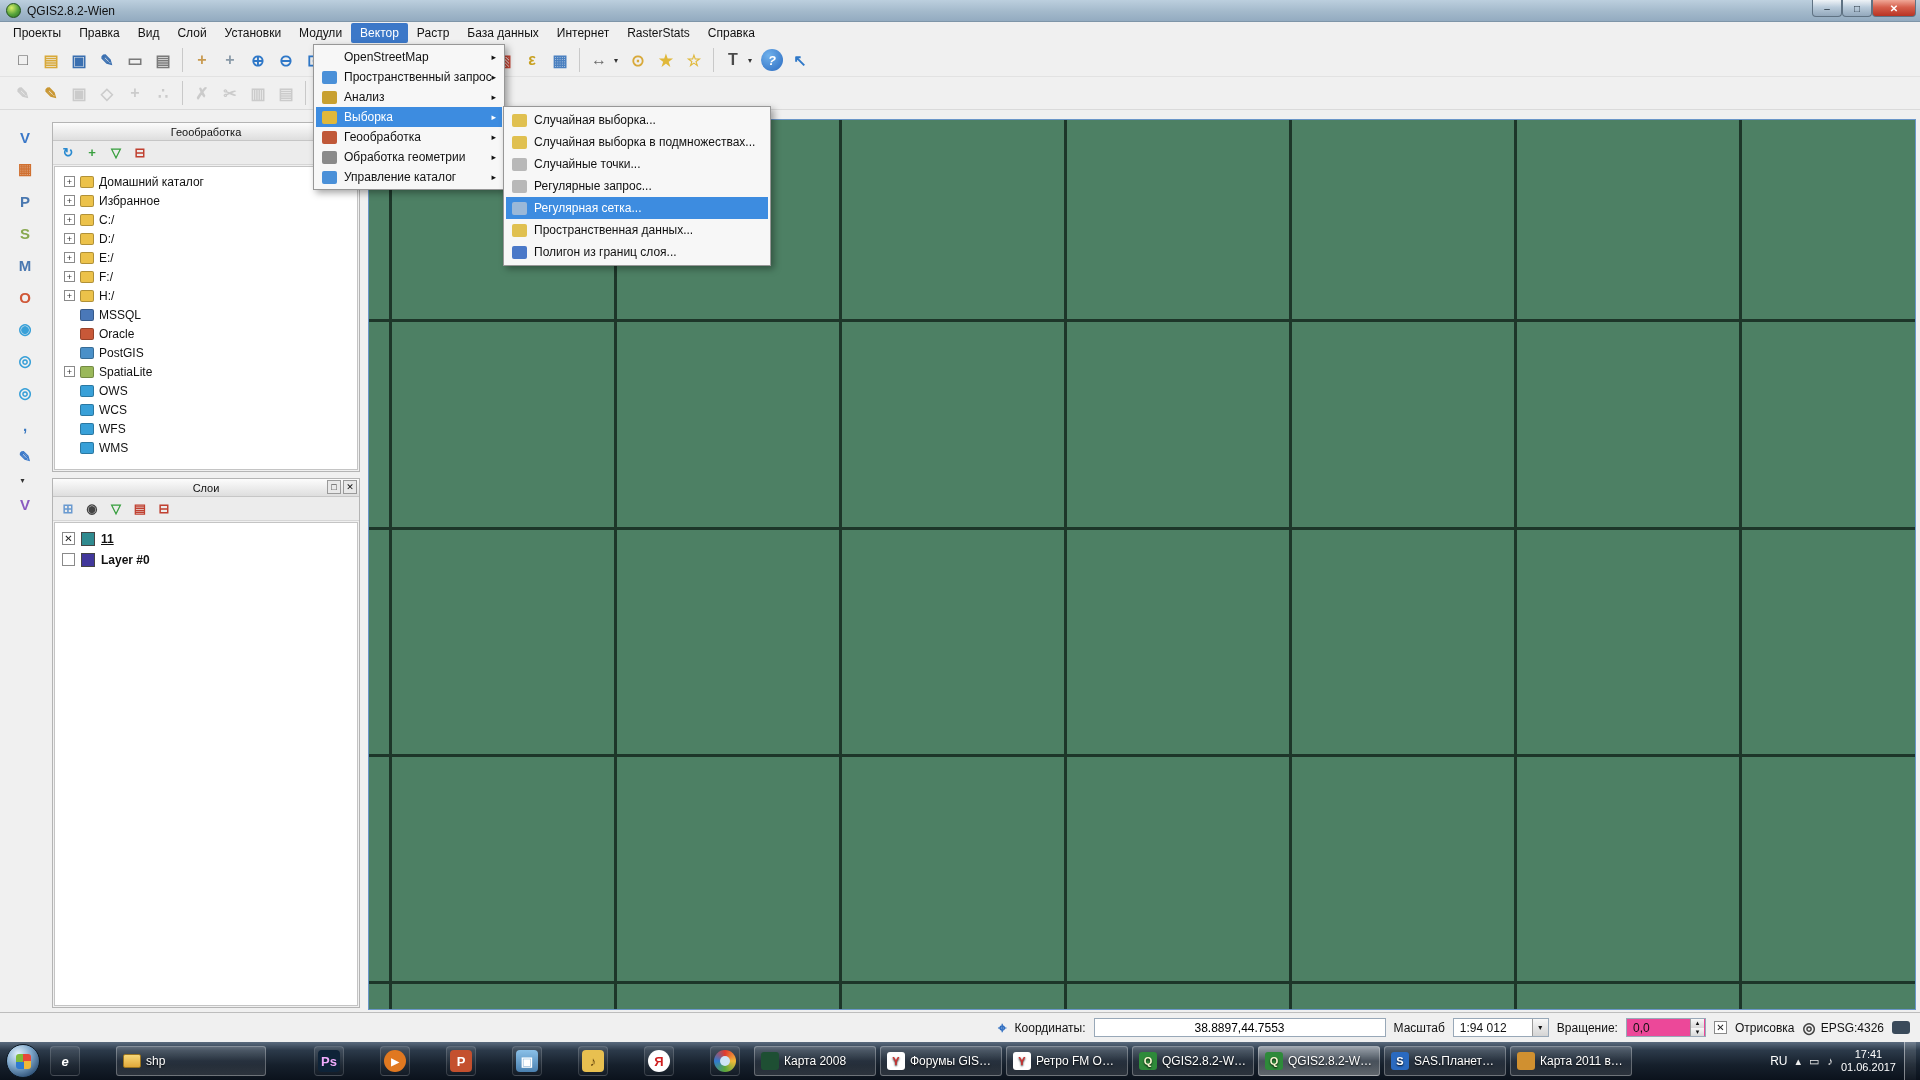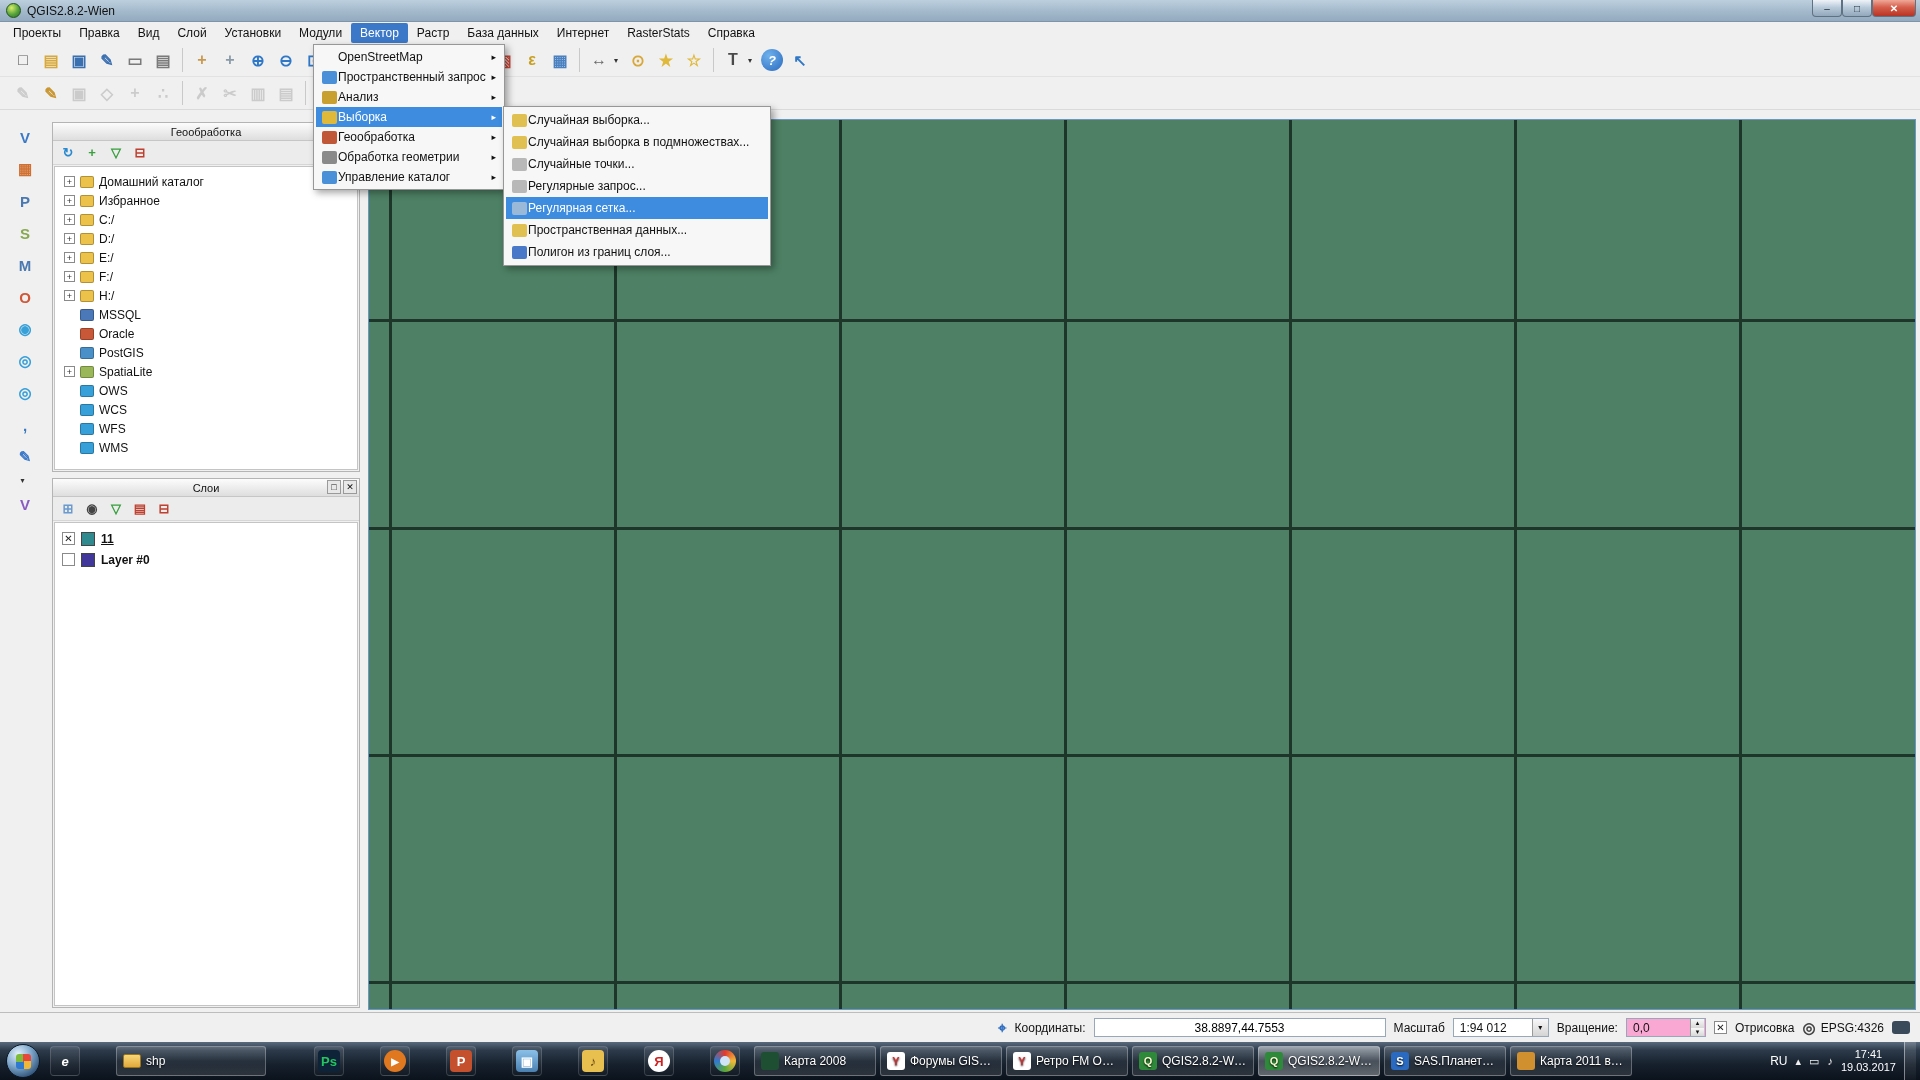--- a/index.html
+++ b/index.html
@@ -64,36 +64,36 @@
     background-color:#4d8064;
     background-image:
       repeating-linear-gradient(90deg,#1d3629 0 3px,transparent 3px 225px),
       repeating-linear-gradient(0deg,#1d3629 0 3px,transparent 3px 227px);
     background-position:20px 0,0 202px}
 
   
   .menu{position:absolute;background:#f7f7f7;border:1px solid #979797;box-shadow:3px 3px 7px rgba(0,0,0,.35);padding:2px;z-index:60}
   #vector-menu{left:313px;top:44px;width:192px}
   #sel-menu{left:503px;top:106px;width:268px}
-  .menu-item{display:flex;align-items:center;gap:1px;padding:0 6px;position:relative}
+  .menu-item{display:flex;align-items:center;gap:7px;padding:0 6px;position:relative}
   #vector-menu .menu-item{height:20px}
   #sel-menu .menu-item{height:22px}
   .mi{width:15px;height:13px;border-radius:2px;flex:0 0 auto}
   .menu-item .arrow{position:absolute;right:6px;font-size:9px}
   .menu-item.hl{background:#3d8ce0;color:#fff}
 
   
   #statusbar{position:absolute;left:0;right:0;top:1012px;height:30px;background:#f0f0f0;border-top:1px solid #bdbdbd;
     display:flex;align-items:center;gap:8px;padding:0 10px}
   .flex1{flex:1}
   .sb-icon{font-size:15px;color:#2a6ac0;font-weight:bold}
   .sb-input{width:292px;height:19px;background:#fff;border:1px solid #98a8b8;text-align:center;font-size:12px;font-family:"Liberation Sans",sans-serif}
   .sb-combo{width:96px;height:19px;background:#fff;border:1px solid #98a8b8;display:flex;align-items:center;justify-content:space-between;padding-left:6px}
   .combo-btn{width:16px;height:17px;background:linear-gradient(#f8f8f8,#d4d4d4);border-left:1px solid #9a9a9a;font-size:8px;display:flex;align-items:center;justify-content:center}
-  .sb-spin{width:80px;height:19px;background:#f9a8d4;border:1px solid #98a8b8;display:flex;align-items:center;padding-left:6px;position:relative}
+  .sb-spin{width:80px;height:19px;background:#ec4899;border:1px solid #98a8b8;display:flex;align-items:center;padding-left:6px;position:relative}
   .spin-arrows{position:absolute;right:1px;top:0;bottom:0;width:14px;display:flex;flex-direction:column}
   .spin-arrows span{flex:1;font-size:7px;display:flex;align-items:center;justify-content:center;background:linear-gradient(#f8f8f8,#d8d8d8);border-left:1px solid #9a9a9a}
   .epsg{display:flex;align-items:center;gap:5px}
   .bubble{width:18px;height:13px;background:#3a4a5a;border-radius:3px;position:relative}
   .bubble::after{content:"";position:absolute;left:3px;bottom:-4px;border:4px solid transparent;border-top-color:#3a4a5a;border-left-width:2px}
 
   
   #taskbar{position:absolute;left:0;right:0;bottom:0;height:38px;display:flex;align-items:center;gap:4px;padding:0 2px;
     background:linear-gradient(#5a6b7e,#2c3a4a 22%,#16202c 60%,#0b121c)}
   .orb{width:34px;height:34px;border-radius:50%;margin:0 6px 0 4px;border:1px solid #0c1824;flex:0 0 auto;
@@ -444,21 +444,21 @@
         <span class="flag"></span>
       </div>
     <div class="pin">
       <span class="pin-g" style="font-style: italic; color: rgb(255, 255, 255);">e</span>
     </div>
     <div class="task wide">
       <span class="folder-icon"></span>
       <span class="tlabel">shp</span>
     </div>
     <div class="pin">
-      <span class="pin-g" style="background: rgb(14, 35, 56); color: #22c55e;">Ps</span>
+      <span class="pin-g" style="background: rgb(14, 35, 56); color: #f0abfc;">Ps</span>
     </div>
     <div class="pin">
       <span class="pin-g" style="background: rgb(224, 120, 32); border-radius: 50%; font-size: 10px; color: rgb(255, 255, 255);">▶</span>
     </div>
     <div class="pin">
       <span class="pin-g" style="background: rgb(196, 80, 46); color: rgb(255, 255, 255);">P</span>
     </div>
     <div class="pin">
       <span class="pin-g" style="background: linear-gradient(rgb(138, 192, 232), rgb(74, 128, 176)); color: rgb(255, 255, 255);">▣</span>
     </div>
@@ -501,19 +501,19 @@
       <span class="tlabel">Карта 2011 ве...</span>
     </div>
 
     <div id="tray">
       <span>RU</span>
       <span class="tray-glyph">▴</span>
       <span class="tray-glyph">▭</span>
       <span class="tray-glyph">♪</span>
       <div class="clock">
         <div>17:41</div>
-        <div>19.03.2017</div>
+        <div>01.06.2017</div>
       </div>
       <div class="peek"></div>
     </div>
   </div>
 
 </div>
 
 </body></html>

